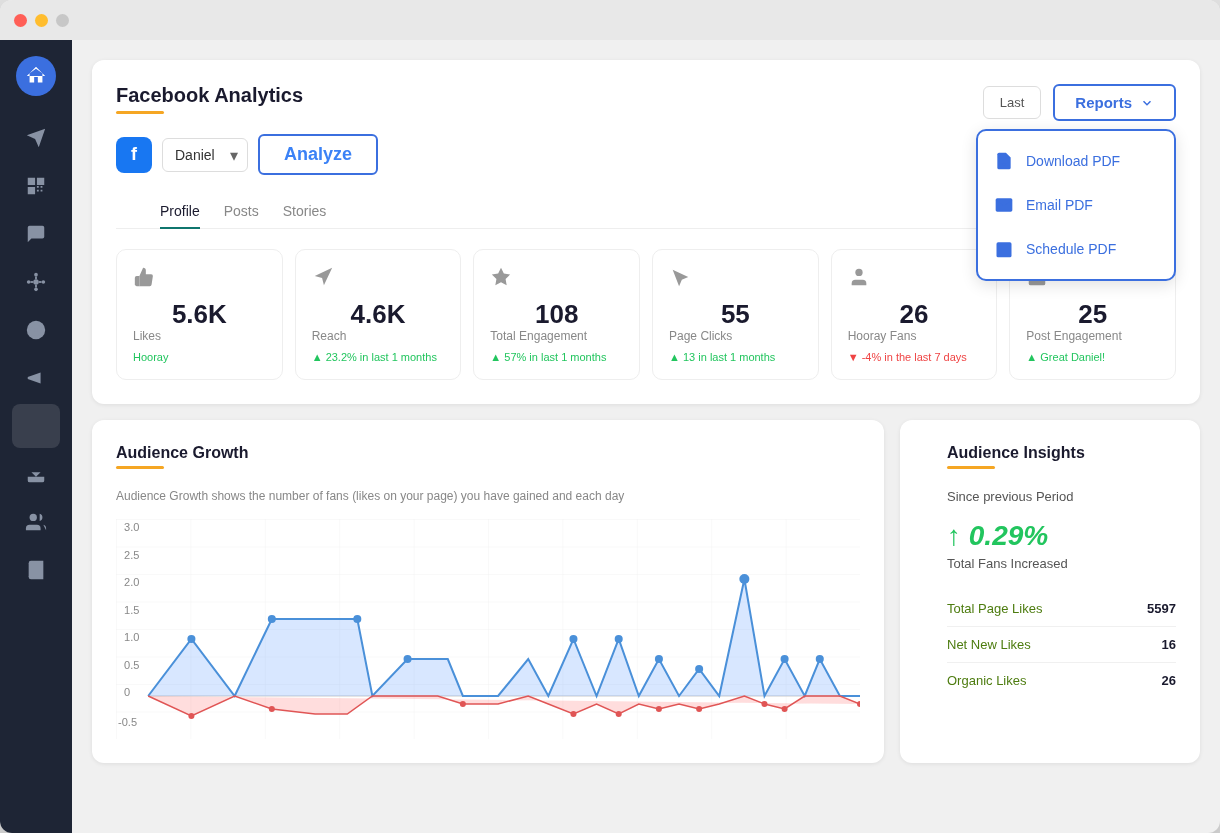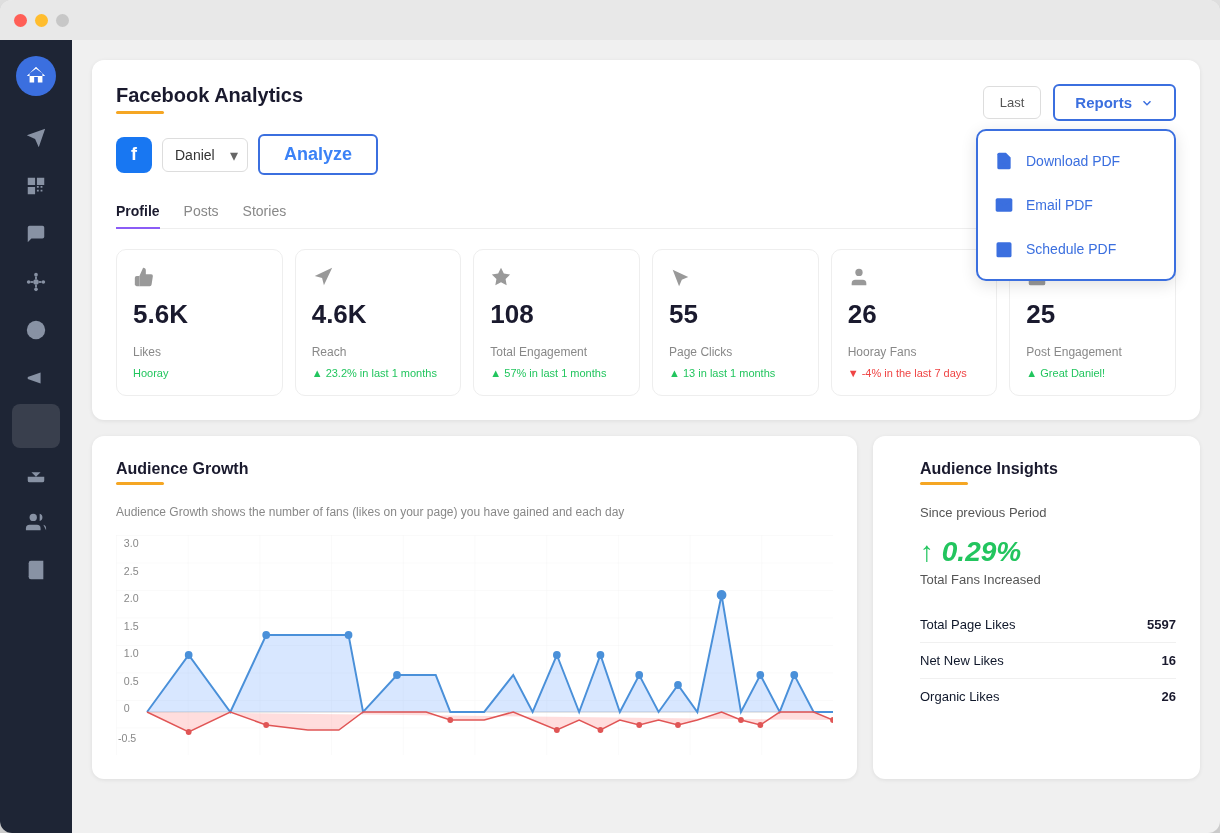--- a/index.html
+++ b/index.html
@@ -187,46 +187,48 @@
       padding: 8px 0;
       font-size: 14px;
       font-weight: 500;
       color: #888;
       cursor: pointer;
       border-bottom: 2px solid transparent;
       margin-bottom: -1px;
     }
     .tab.active {
       color: #1a1a2e;
-      font-weight: 700;
-      border-bottom: 2px solid #8b5cf6;
+      font-weight: 400;
+      border-bottom: 2px solid #0f766e;
+      margin-left: 44px;
     }
     .metrics-row {
       display: flex;
       gap: 12px;
     }
     .metric-card {
       flex: 1;
       border: 1px solid #eee;
       border-radius: 10px;
       padding: 16px;
       min-width: 0;
     }
     .metric-icon { margin-bottom: 8px; color: #888; }
     .metric-icon svg { width: 22px; height: 22px; fill: #999; }
     .metric-value {
       font-size: 26px;
       font-weight: 700;
       color: #1a1a2e;
       line-height: 1.1;
+      text-align: center;
     }
     .metric-label {
       font-size: 12px;
       color: #888;
-      margin-top: 16px;
+      margin-top: 0;
       margin-bottom: 8px;
     }
     .metric-change {
       font-size: 11px;
     }
     .change-green { color: #22c55e; }
     .change-red { color: #ef4444; }
     .hooray { color: #22c55e; font-weight: 500; }
     
     .reports-dropdown {
@@ -254,21 +256,21 @@
     .dropdown-item svg { width: 20px; height: 20px; fill: #3b6fdf; flex-shrink: 0; }
     
     .bottom-row {
       display: flex;
       gap: 16px;
     }
     .chart-card {
       flex: 1;
     }
     .insights-card {
-      width: 327px;
+      width: 300px;
       flex-shrink: 0;
       padding-left: 47px;
     }
     .section-title {
       font-size: 16px;
       font-weight: 700;
       color: #1a1a2e;
       margin-bottom: 4px;
     }
     .section-desc {
@@ -304,21 +306,21 @@
     .insights-table { width: 100%; }
     .insights-row {
       display: flex;
       justify-content: space-between;
       align-items: center;
       padding: 10px 0;
       border-bottom: 1px solid #f0f0f0;
       font-size: 13px;
     }
     .insights-row:last-child { border-bottom: none; }
-    .insights-key { color: #0f172a; }
+    .insights-key { color: #4d7c0f; }
     .insights-val { color: #1a1a2e; font-weight: 600; }
   </style>
 </head>
 <body>
 
 <div class="window">
 
   <div class="titlebar">
     <div class="traffic-light tl-red"></div>
     <div class="traffic-light tl-yellow"></div>

